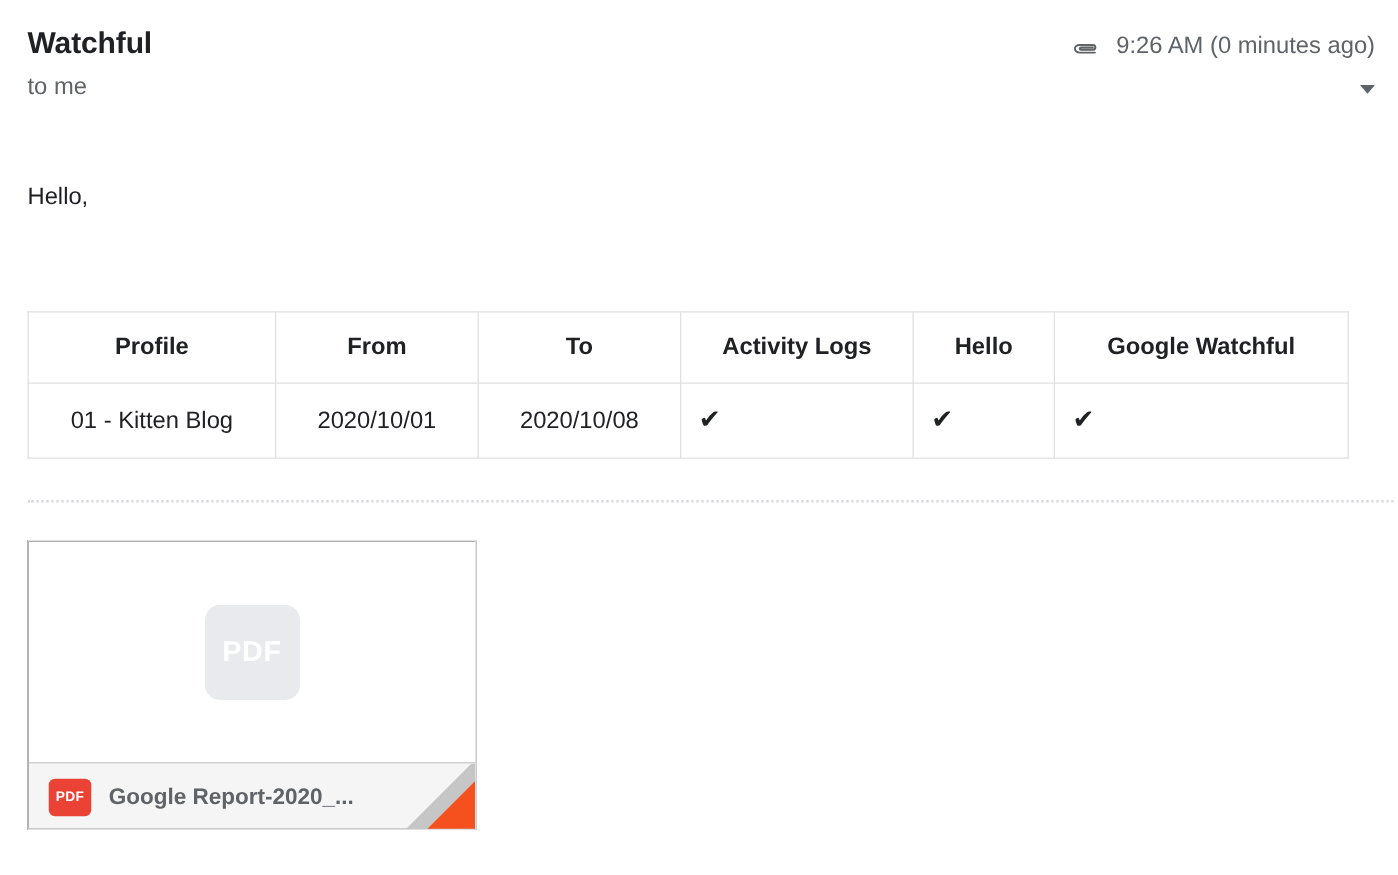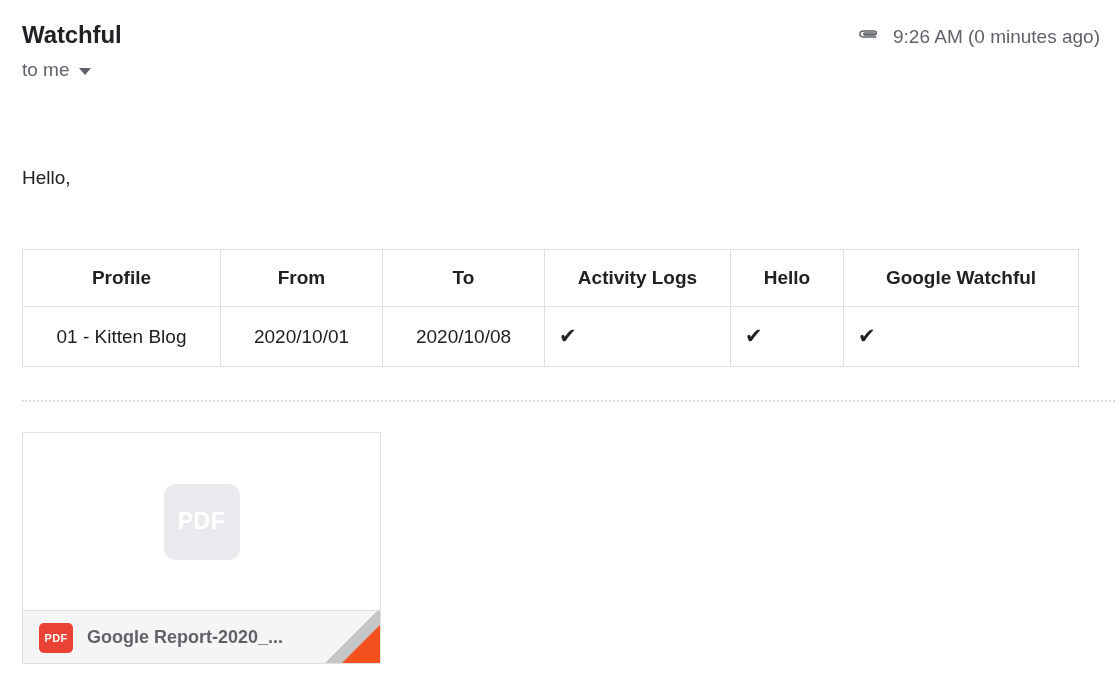--- a/index.html
+++ b/index.html
@@ -32,61 +32,62 @@
   }
   .sender-name {
     font-size: 24px;
     font-weight: bold;
     color: #202124;
     letter-spacing: -0.1px;
     line-height: 26px;
   }
   .header-right {
     display: flex;
-    align-items: flex-start;
+    align-items: flex-end;
     gap: 12px;
     padding-top: 4px;
   }
   .clip-icon {
     display: block;
     width: 24px;
     height: 17px;
     color: #5f6368;
   }
   .timestamp {
     font-size: 19px;
     color: #5f6368;
     line-height: 22px;
     white-space: nowrap;
   }
   .recipient-row {
     display: flex;
     align-items: center;
     gap: 9px;
     margin-top: 11px;
+    justify-content: space-between;
   }
   .recipient-text {
     font-size: 19px;
     color: #5f6368;
     line-height: 22px;
   }
   .caret {
     width: 0; height: 0;
     border-left: 6px solid transparent;
     border-right: 6px solid transparent;
     border-top: 7px solid #5f6368;
     margin-top: 3px;
     cursor: pointer;
   }
 
   
   .msg-body {
     position: absolute;
     left: 22px;
-    top: 164px;
+    top: 144px;
     width: 1060px;
   }
   .body-line {
     font-size: 19px;
     line-height: 28px;
     color: #202124;
   }
 
   
   .report-table {

